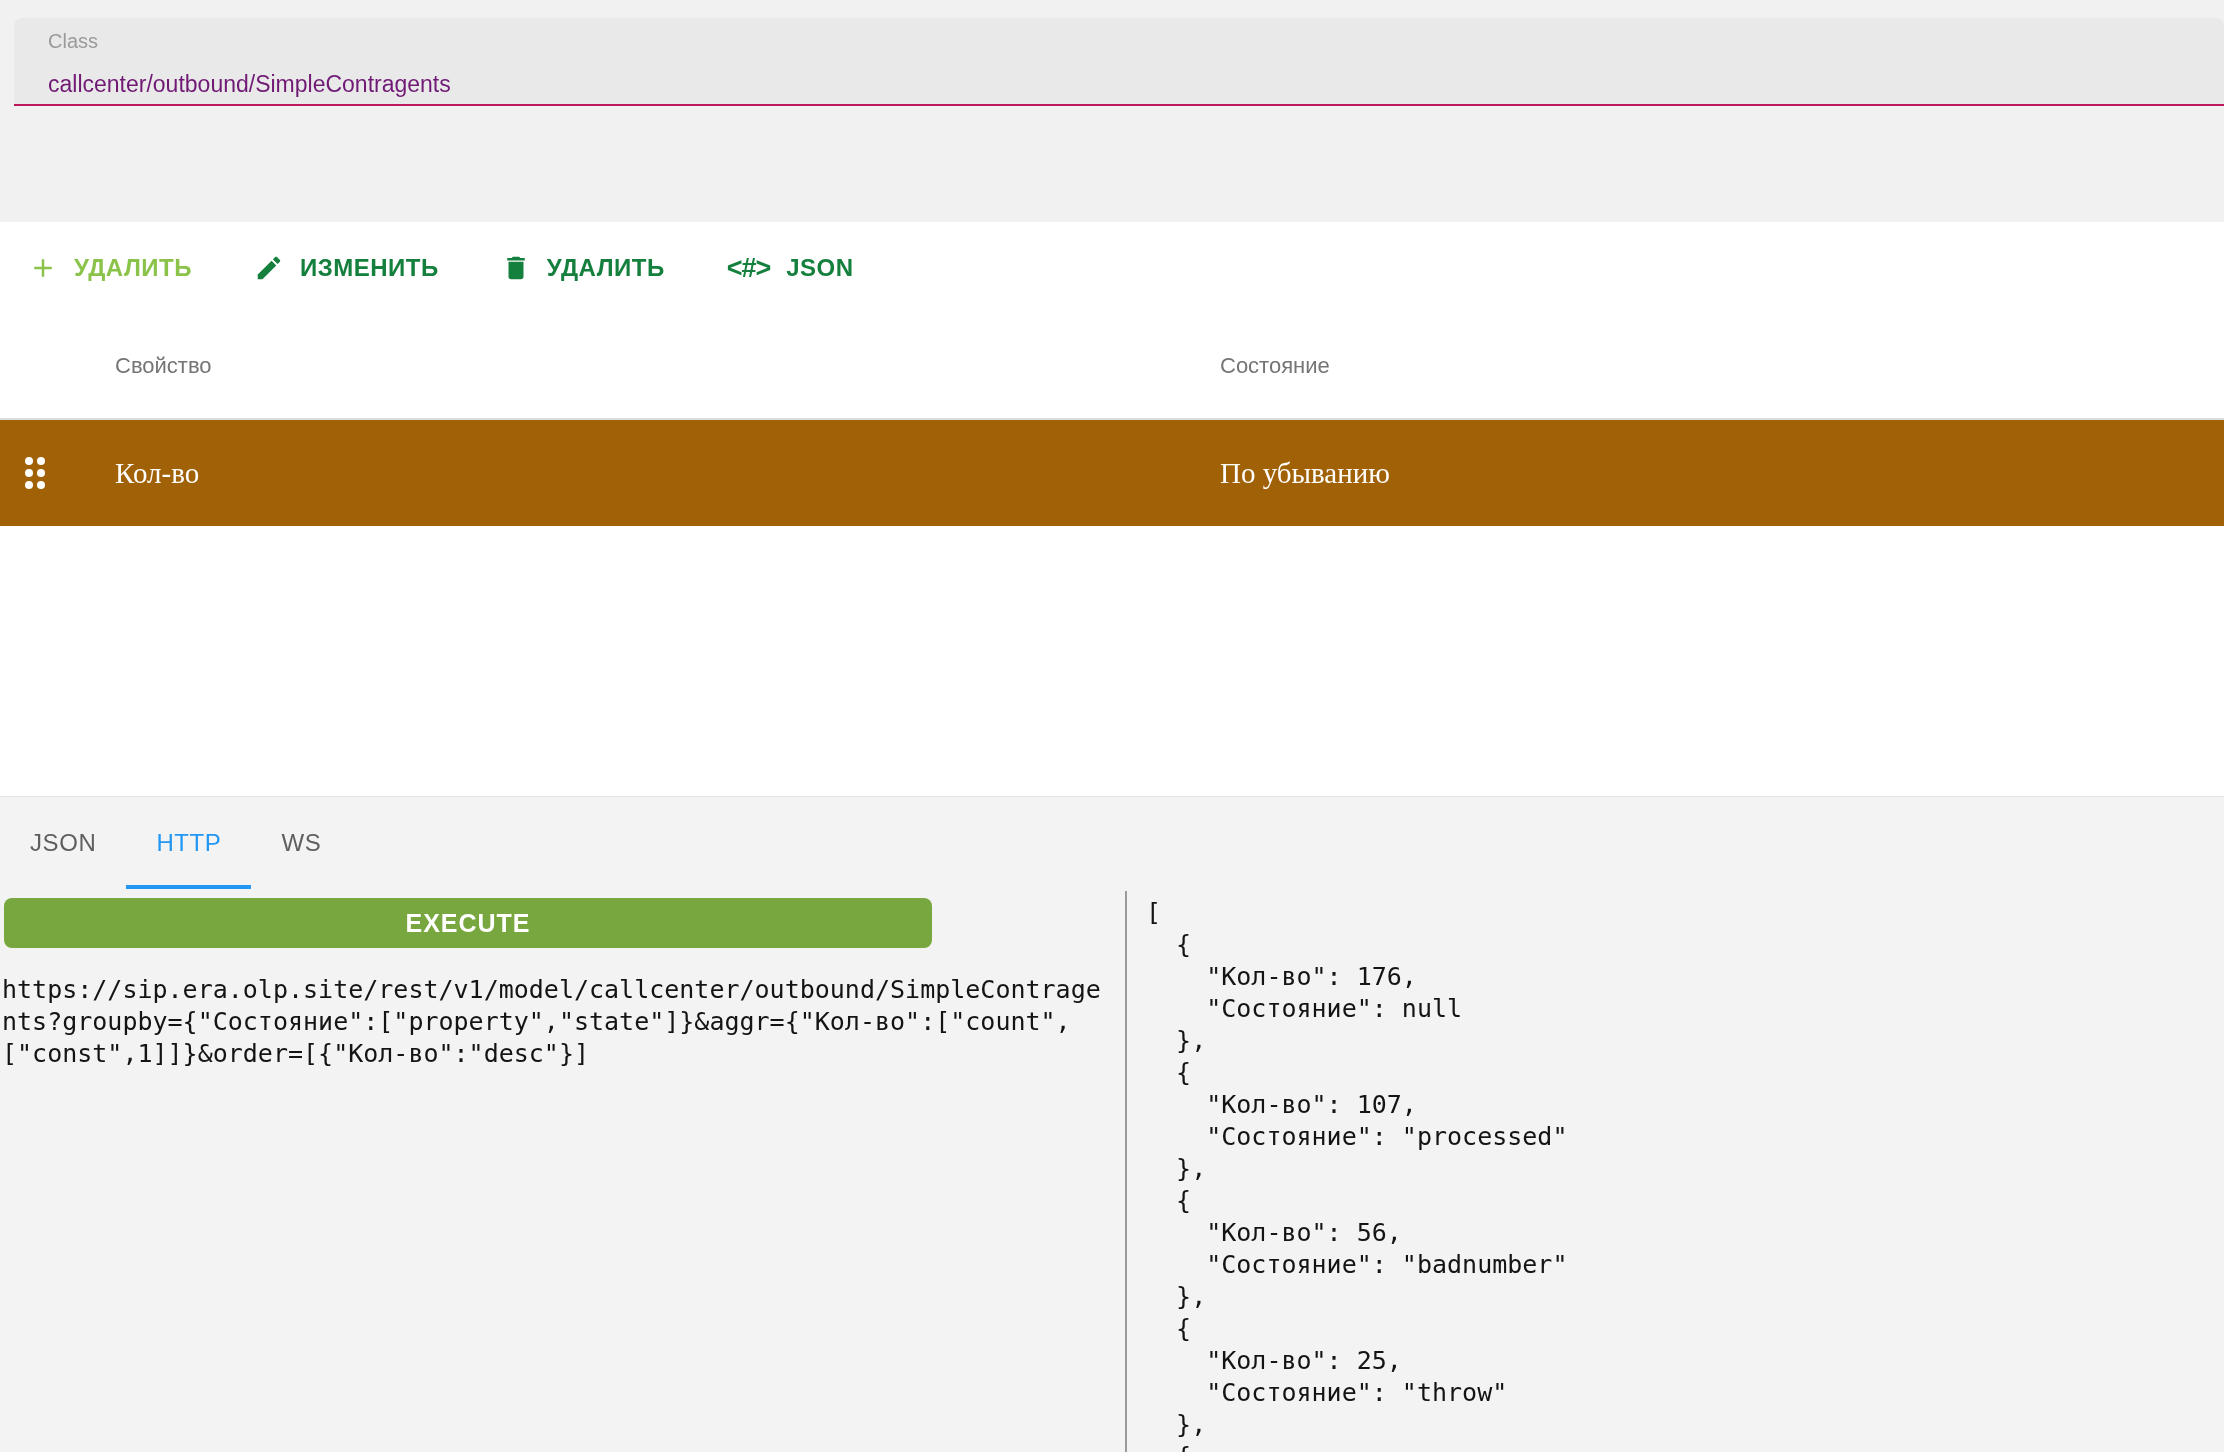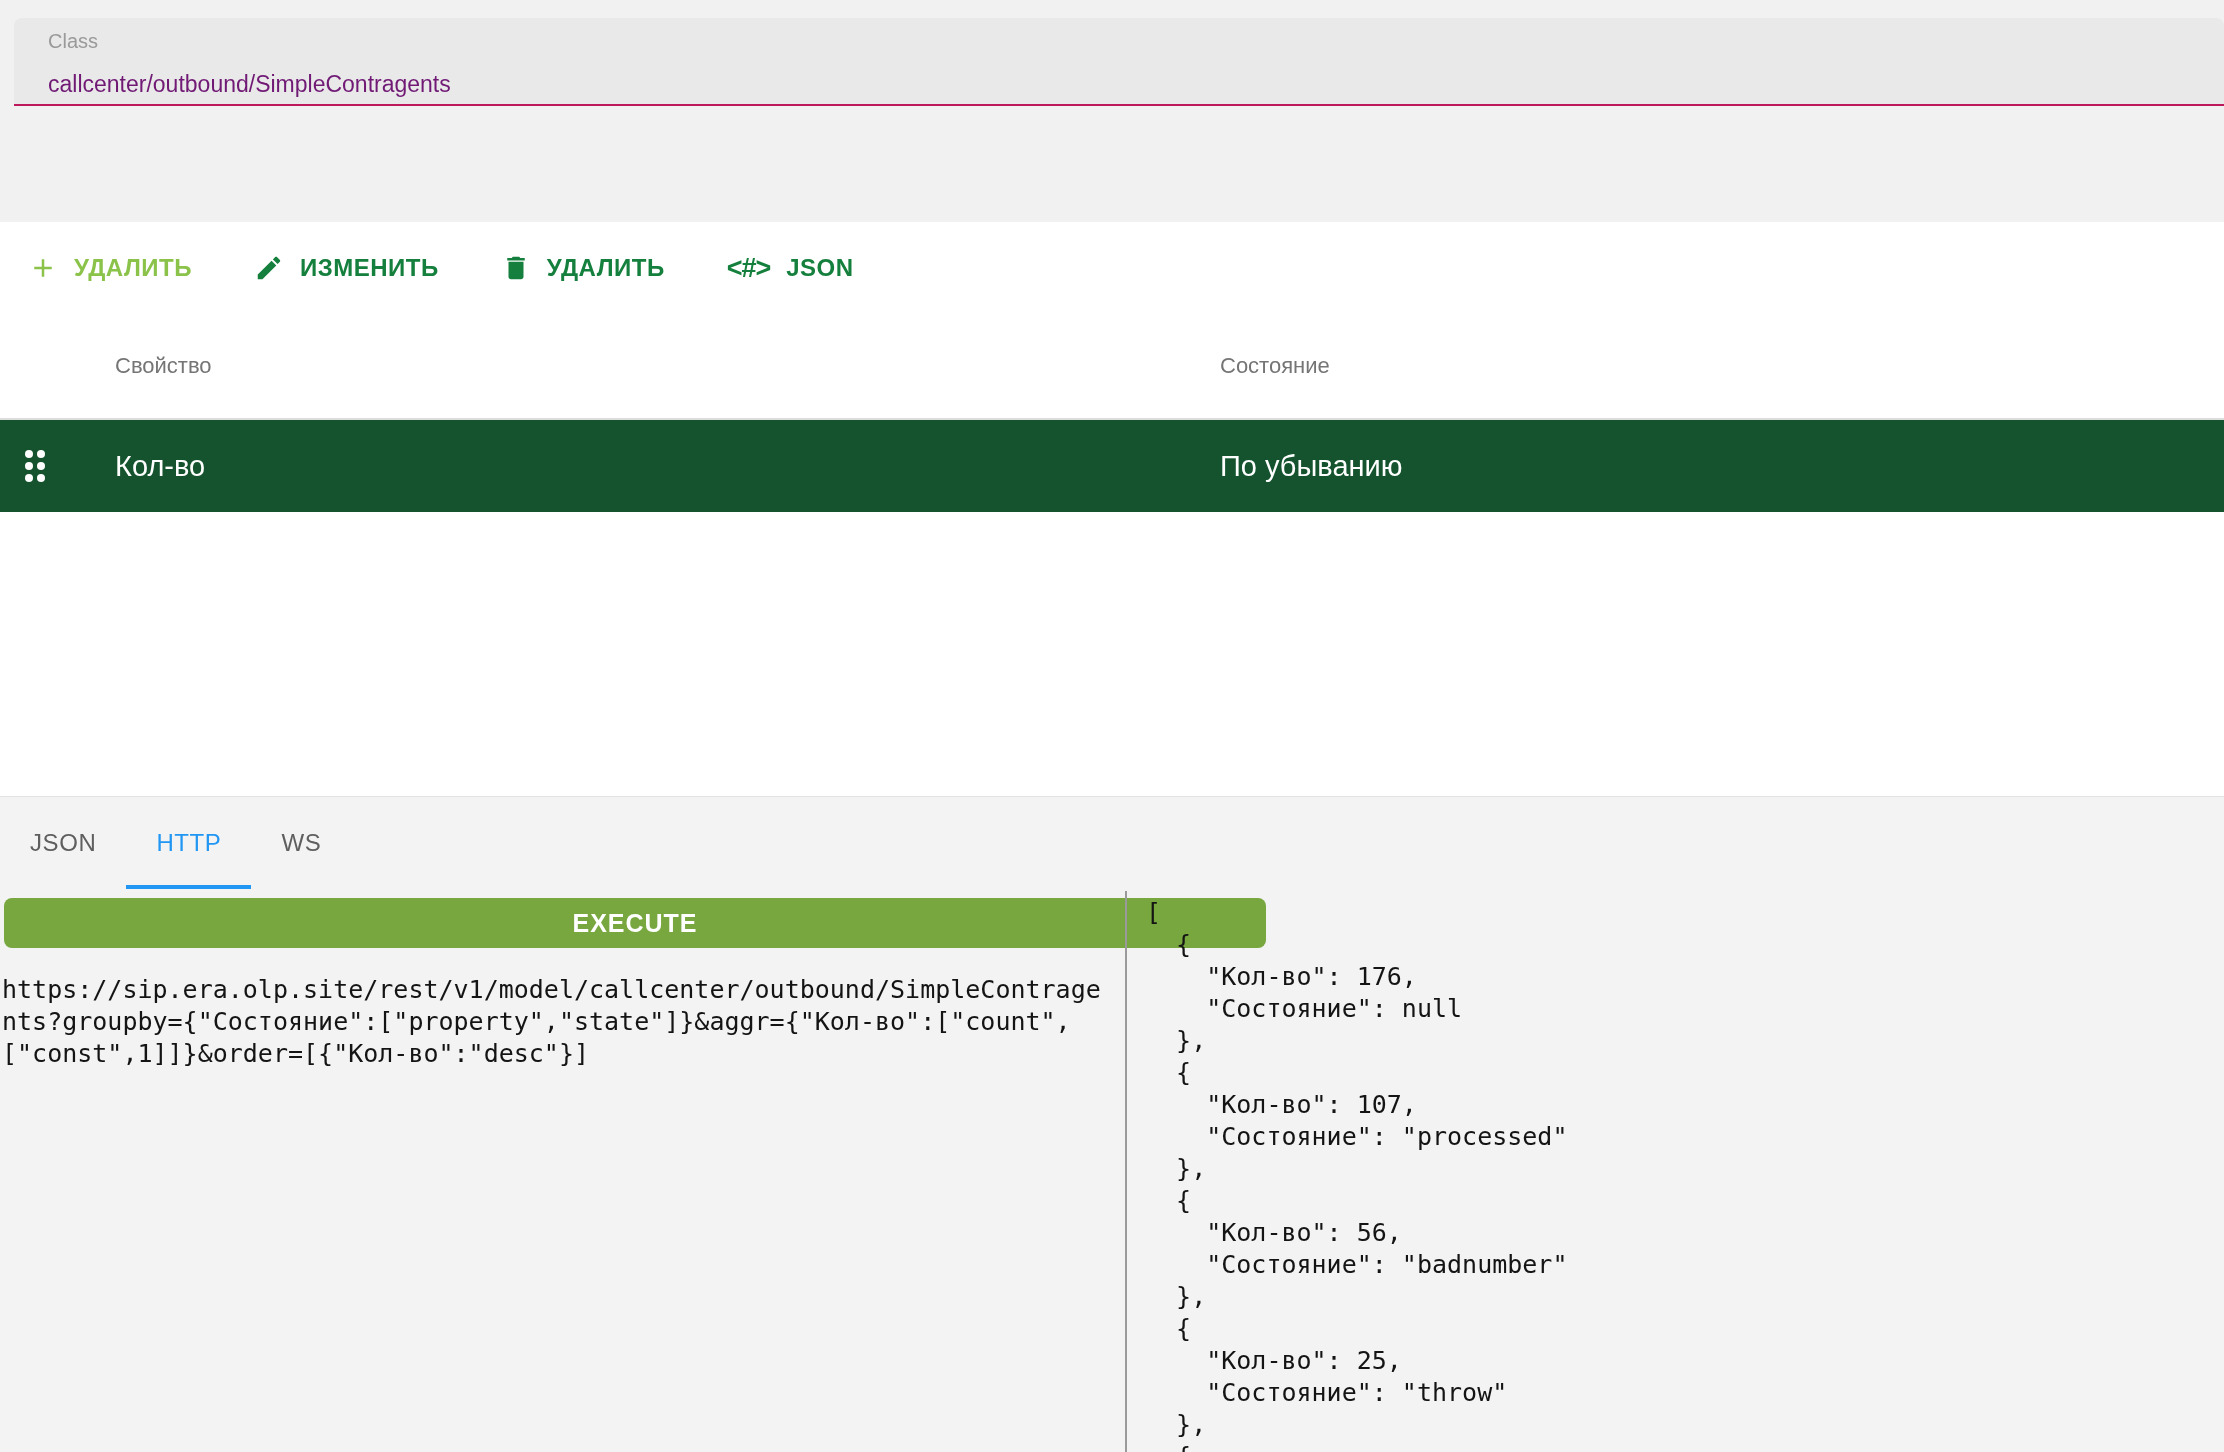--- a/index.html
+++ b/index.html
@@ -25,35 +25,35 @@
   .toolbar{position:absolute;left:0;top:0;width:100%;height:92px;display:flex;align-items:center;gap:62px;padding-left:28px;box-sizing:border-box;}
   .tbtn{display:flex;align-items:center;gap:16px;font-size:24px;font-weight:700;letter-spacing:.5px;color:#15803d;cursor:pointer;background:none;border:none;padding:0;font-family:inherit;}
   .tbtn svg{display:block;}
   .tbtn.add{color:#8bc34a;}
   .icon-glyph{font-size:27px;font-weight:700;letter-spacing:-1px;}
 
   
   .thead-cell{position:absolute;font-size:22px;color:#757575;}
   .thead-cell.c1{left:115px;top:131px;}
   .thead-cell.c2{left:1220px;top:131px;}
-  .trow{position:absolute;left:0;top:196px;width:100%;height:94px;background:#14532d;
-    border-top:2px solid #dcdcdc;box-sizing:border-box;color:#ffffff;cursor:pointer;}
+  .trow{position:absolute;left:0;top:196px;width:100%;height:108px;background:#a16207;
+    border-top:2px solid #dcdcdc;box-sizing:border-box;color:#ffffff;cursor:pointer;font-family:Liberation Serif, serif;}
   .trow .cell{position:absolute;top:50%;transform:translateY(-50%);font-size:29px;}
   .trow .cell.c1{left:115px;}
   .trow .cell.c2{left:1220px;}
   .drag-handle{position:absolute;left:25px;top:50%;transform:translateY(-50%);
     display:grid;grid-template-columns:8px 8px;grid-auto-rows:8px;gap:4px;cursor:grab;}
   .drag-handle span{width:8px;height:8px;border-radius:50%;background:#ffffff;}
 
   
   .bottom{position:absolute;left:0;top:796px;right:0;bottom:0;background:#f3f3f3;border-top:1px solid #e3e3e3;overflow:hidden;}
   .btabs{position:absolute;left:0;top:0;height:92px;display:flex;}
   .btabs .tab{height:92px;box-sizing:border-box;}
 
-  .execute-btn{position:absolute;left:4px;top:101px;width:1262px;height:50px;border:none;border-radius:8px;
+  .execute-btn{position:absolute;left:4px;top:101px;width:928px;height:50px;border:none;border-radius:8px;
     background:#77a73e;color:#ffffff;font-size:25px;font-weight:700;letter-spacing:1px;
     font-family:"Liberation Sans",sans-serif;display:flex;align-items:center;justify-content:center;cursor:pointer;}
 
   .url-pre{position:absolute;left:2px;top:177px;width:1100px;margin:0;
     font-family:"DejaVu Sans Mono",monospace;font-size:25px;line-height:32px;color:#141414;
     white-space:pre-wrap;word-break:break-all;}
 
   .vdivider{position:absolute;left:1125px;top:94px;bottom:0;width:2px;background:#9a9a9a;}
 
   .response-pre{position:absolute;left:1146px;top:100px;margin:0;

